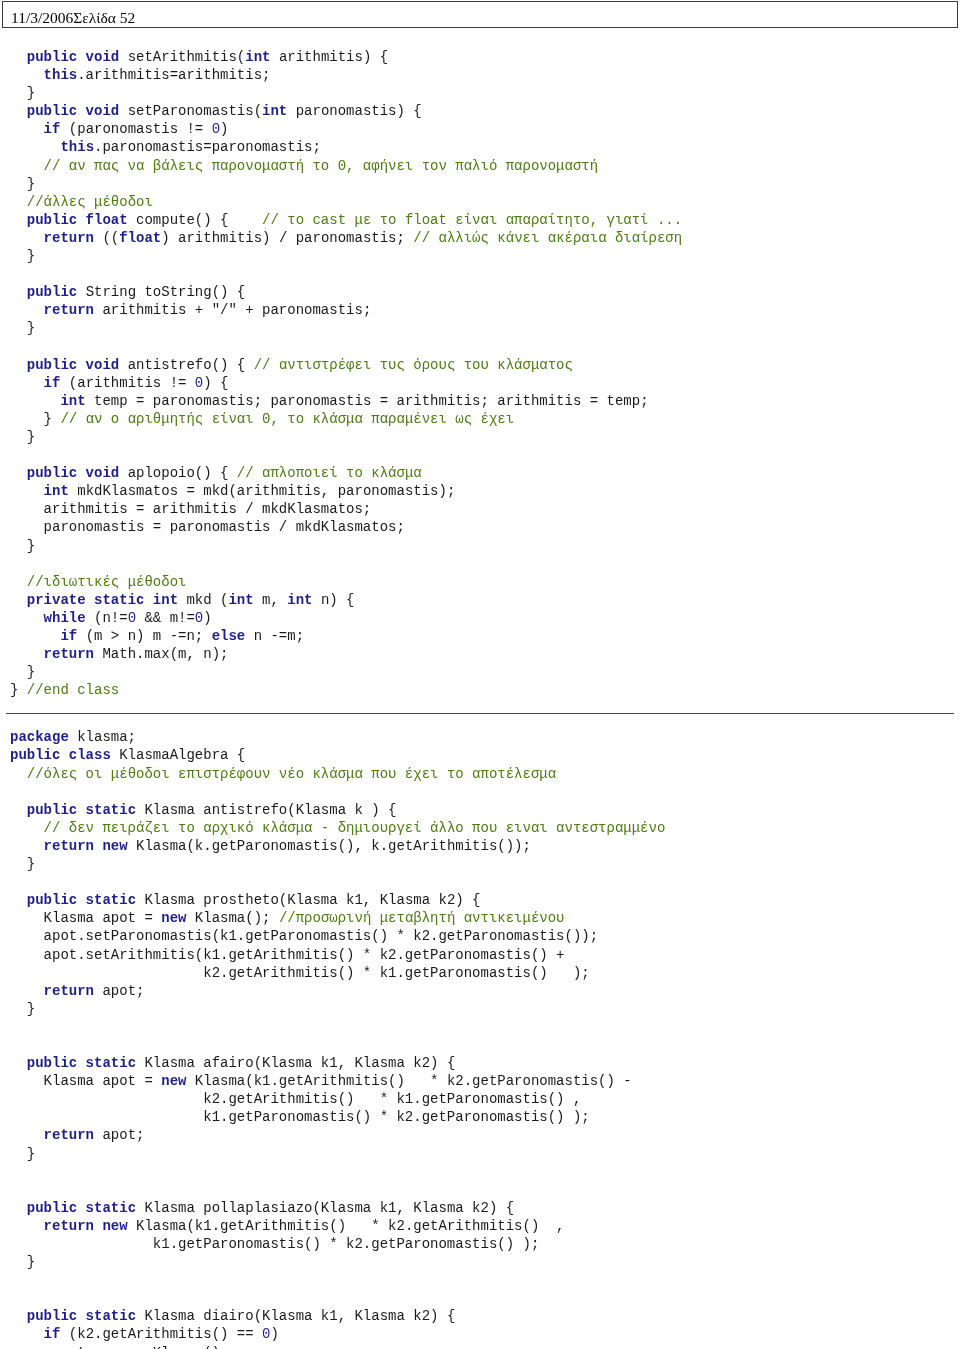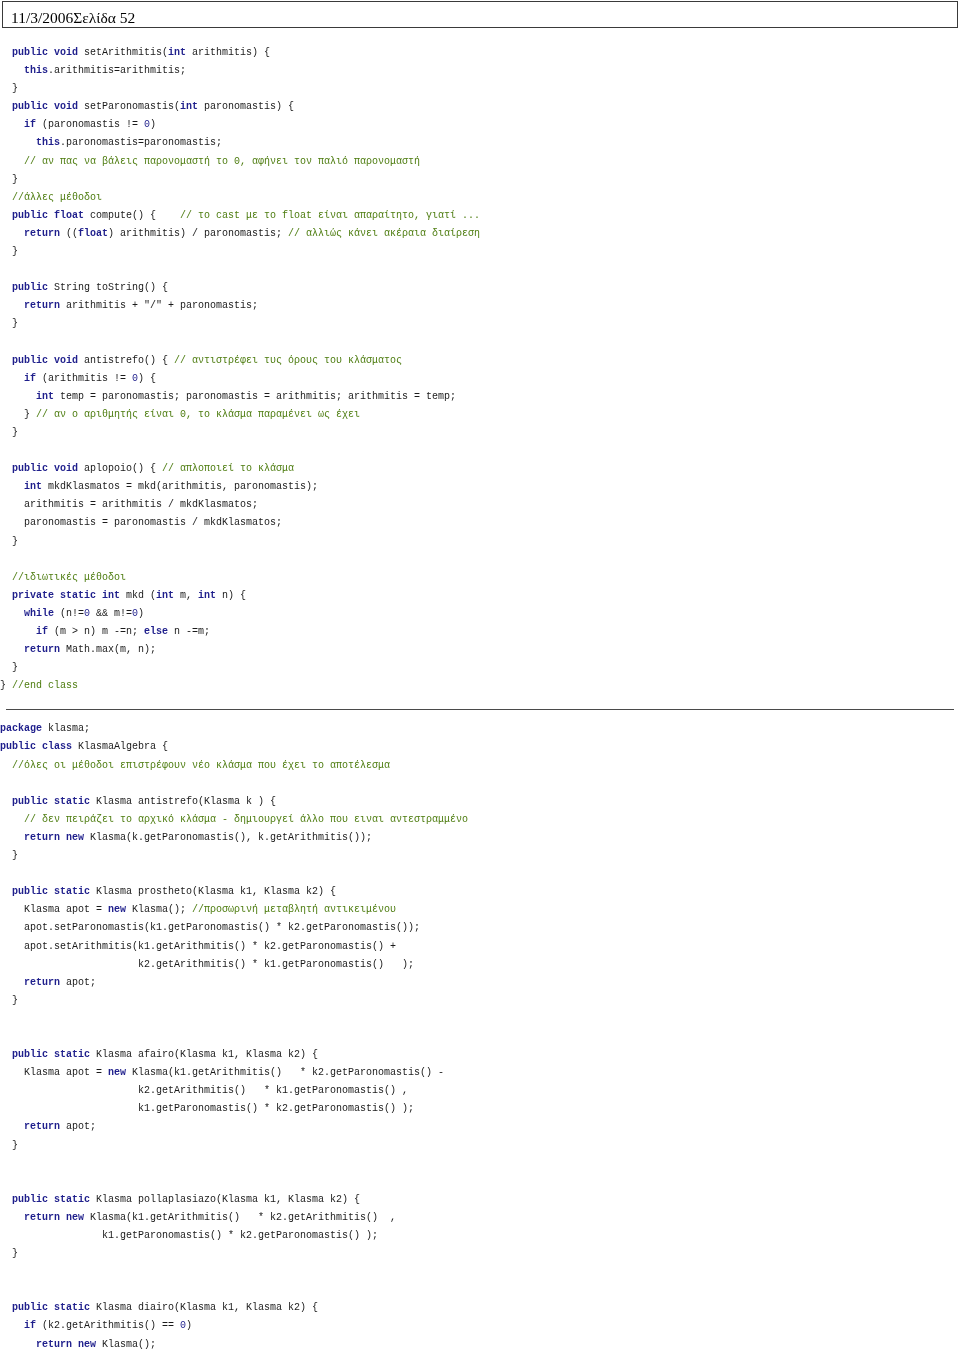--- a/index.html
+++ b/index.html
@@ -47,25 +47,25 @@
     flex: 0 0 auto;
     white-space: nowrap;
   }
 
   
   .code-area {
     padding: 6px 0 0 0;
   }
   .code-block {
     font-family: "Liberation Mono", "DejaVu Sans Mono", monospace;
-    font-size: 10px;
+    font-size: 14px;
     line-height: 18.1px;
     white-space: pre;
     color: #1a1a1a;
-    padding-left: 0;
+    padding-left: 10px;
   }
   .code-line {
     white-space: pre;
     min-height: 18.1px;
   }
   .kw {
     color: #1f1f8c;
     font-weight: bold;
   }
   .cm {

